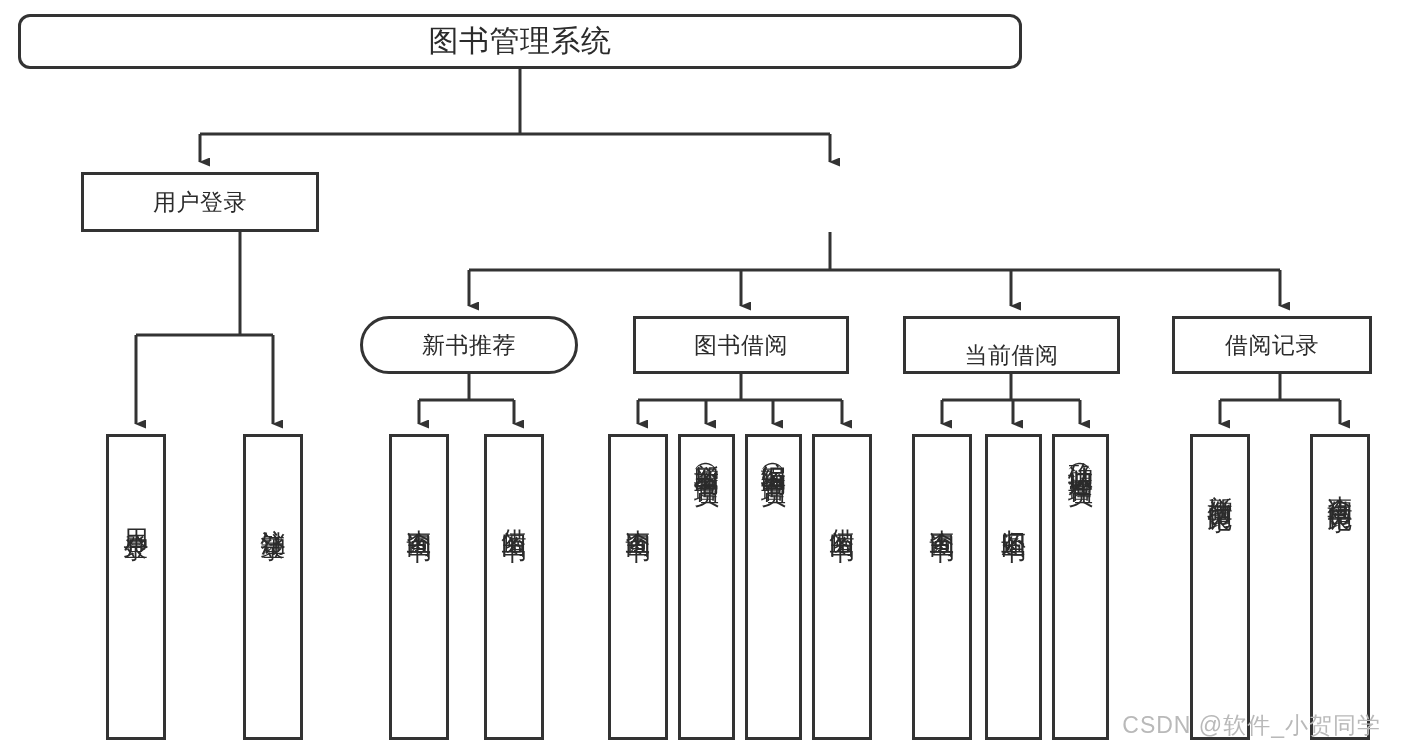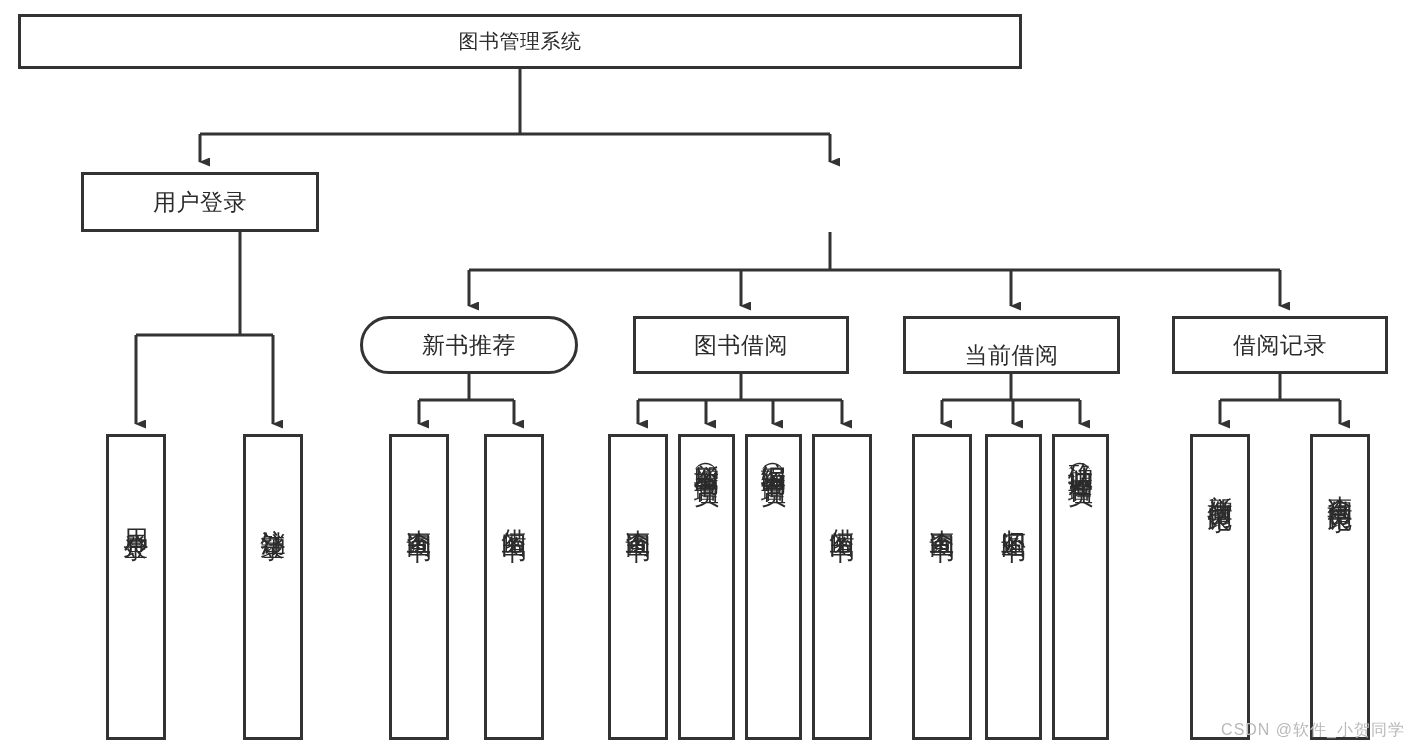--- a/index.html
+++ b/index.html
@@ -33,41 +33,42 @@
     align-items: center;
     justify-content: center;
     color: #2b2b2b;
   }
   .node-h {
     font-size: 23px;
     letter-spacing: 0.5px;
     white-space: nowrap;
   }
   .node-root {
-    font-size: 20px;
+    font-size: 30px;
+    border-radius: 12px;
   }
   .node-v {
     align-items: flex-start;
     justify-content: center;
     padding-top: 0;
   }
   .vtext {
     writing-mode: vertical-rl;
     text-orientation: upright;
     font-size: 25px;
     line-height: 1.08;
     letter-spacing: 3px;
     white-space: nowrap;
     display: block;
   }
   .watermark {
     position: absolute;
-    right: 0;
+    right: 24px;
     bottom: 6px;
-    font-size: 16px;
+    font-size: 23px;
     color: #b9b9b9;
     letter-spacing: 1px;
     white-space: nowrap;
     pointer-events: none;
   }
 </style>
 </head>
 <body>
 
 <div id="diagram-canvas">
@@ -132,21 +133,21 @@
 
   <div class="node node-h" style="left:360px; top:316px; width:218px; height:58px;border-radius:29px;">
     <span>新书推荐</span>
   </div>
   <div class="node node-h" style="left:633px; top:316px; width:216px; height:58px;">
     <span>图书借阅</span>
   </div>
   <div class="node node-h" style="left:903px; top:316px; width:217px; height:58px;align-items:flex-end;">
     <span>当前借阅</span>
   </div>
-  <div class="node node-h" style="left:1172px; top:316px; width:216px; height:58px;">
+  <div class="node node-h" style="left:1172px; top:316px; width:200px; height:58px;">
     <span>借阅记录</span>
   </div>
 
   <div class="node node-v" style="left:106px; top:434px; width:60px; height:306px; padding-top:72px;">
     <span class="vtext">用户登录</span>
   </div>
 
   <div class="node node-v" style="left:243px; top:434px; width:60px; height:306px; padding-top:72px;">
     <span class="vtext">注销登录</span>
   </div>

